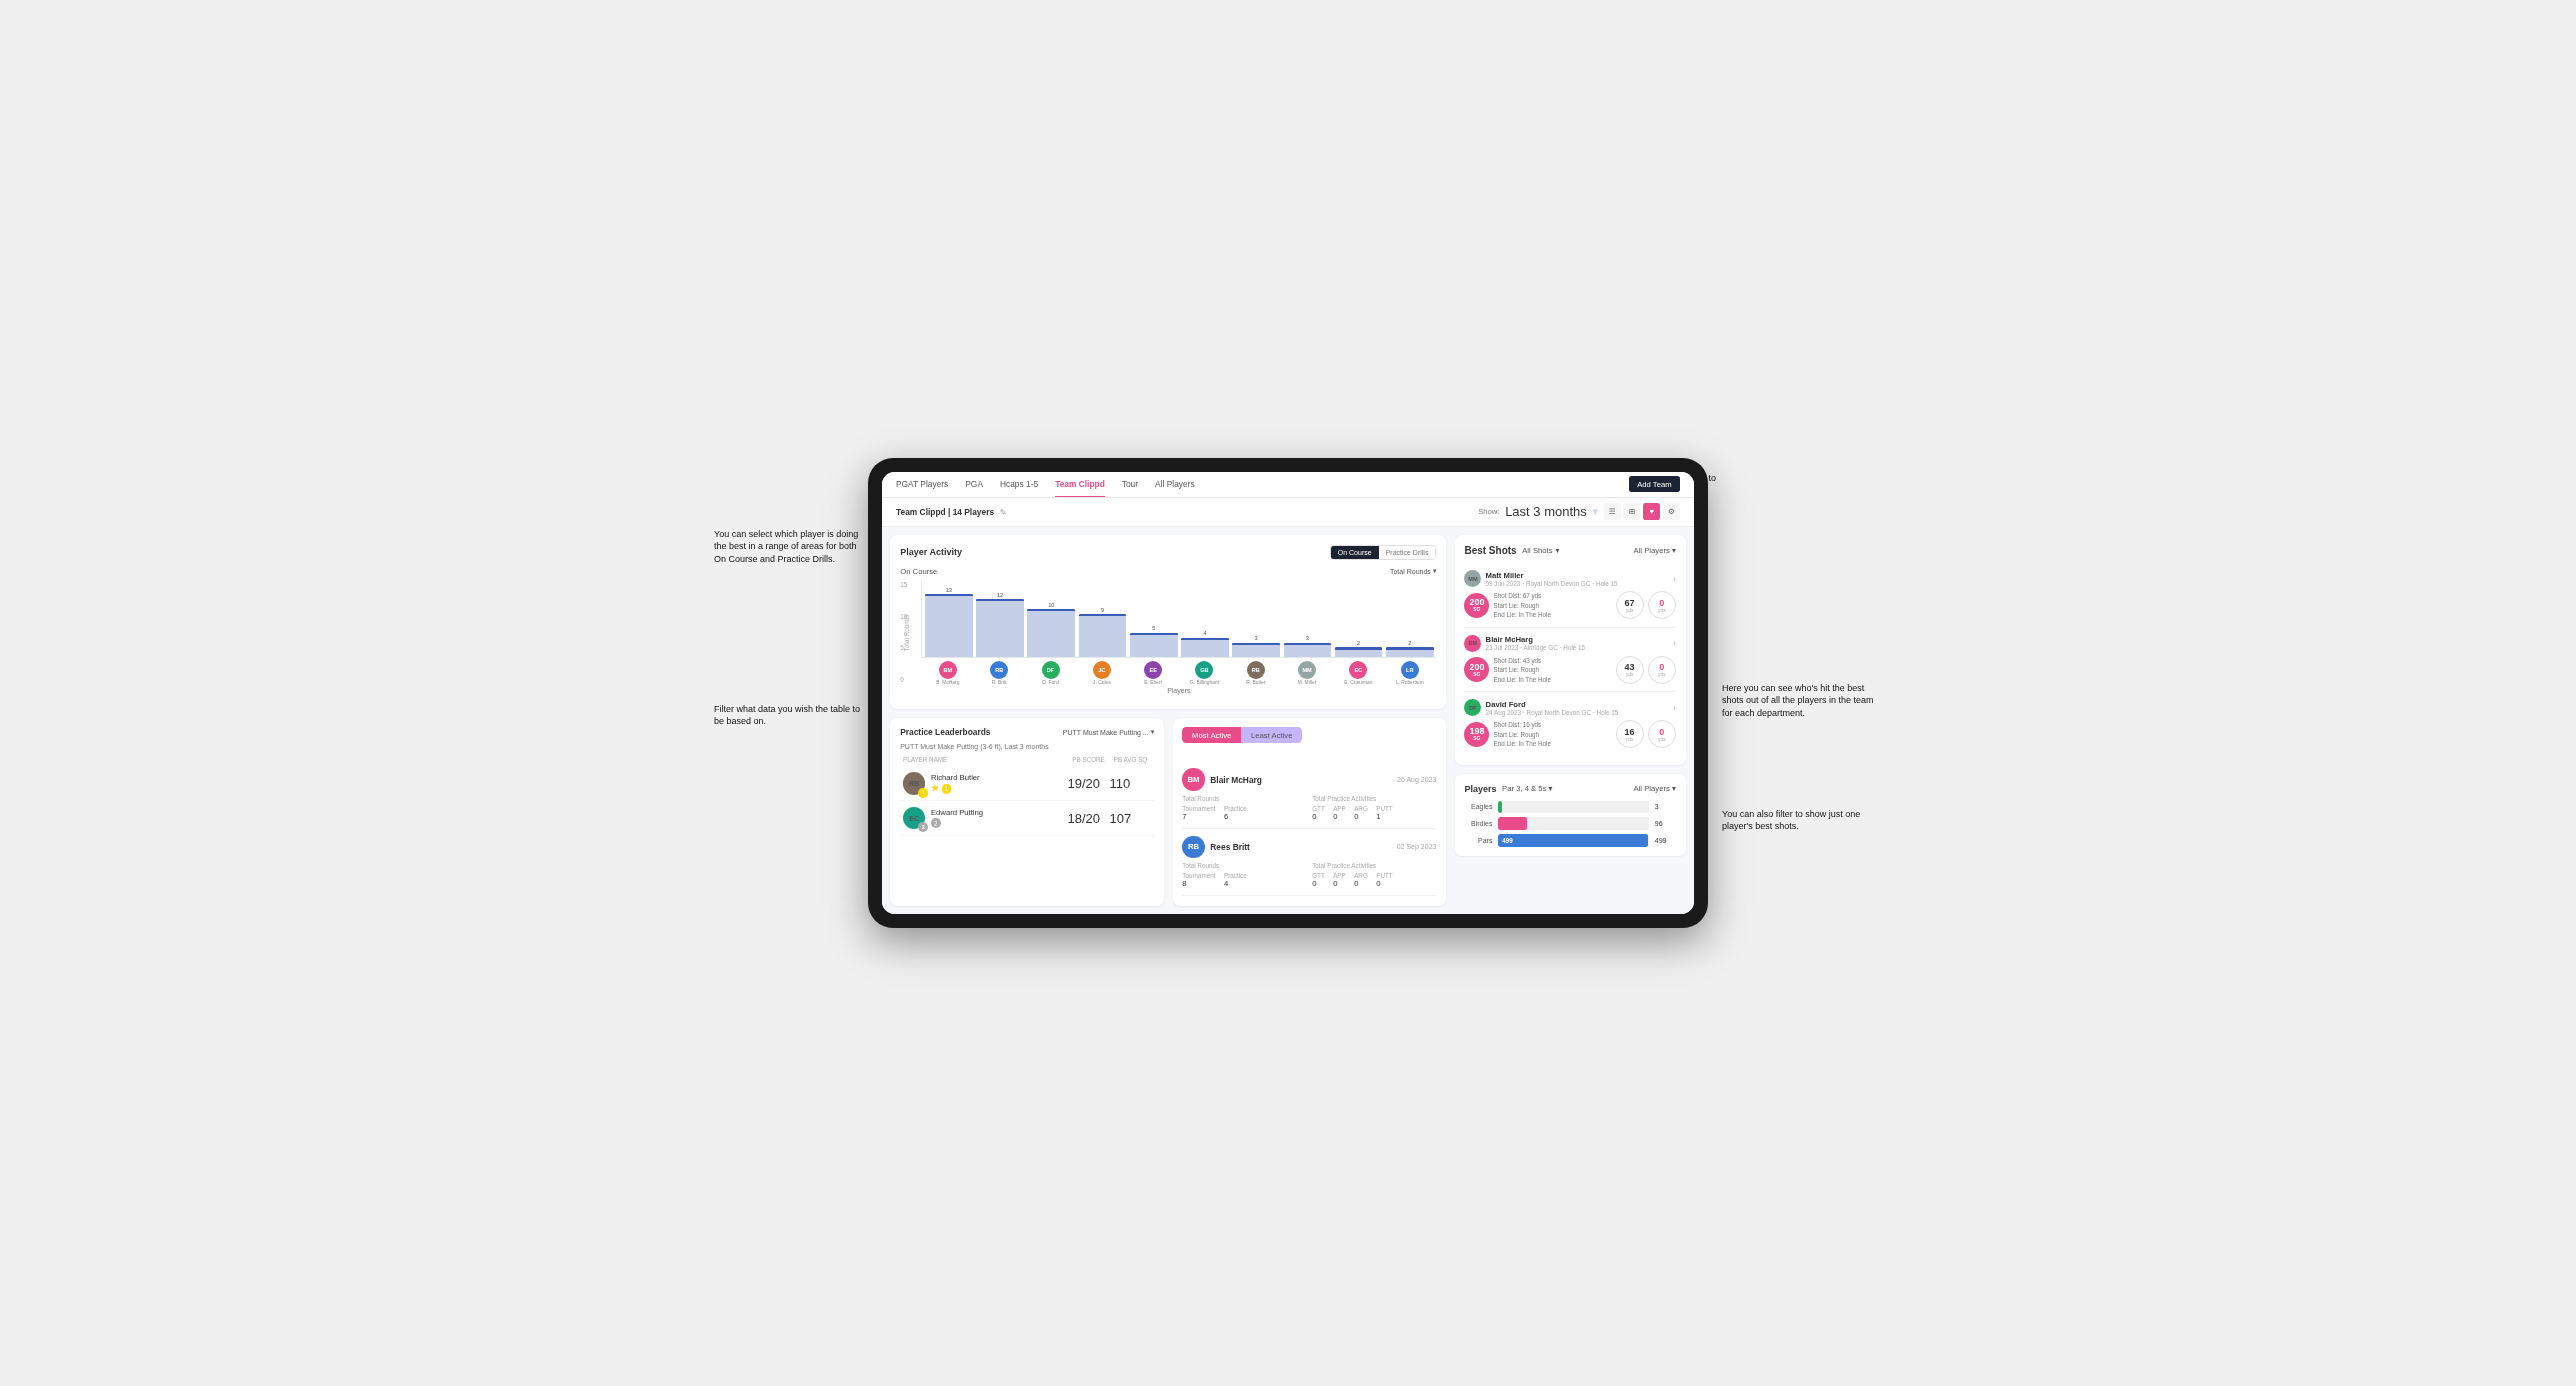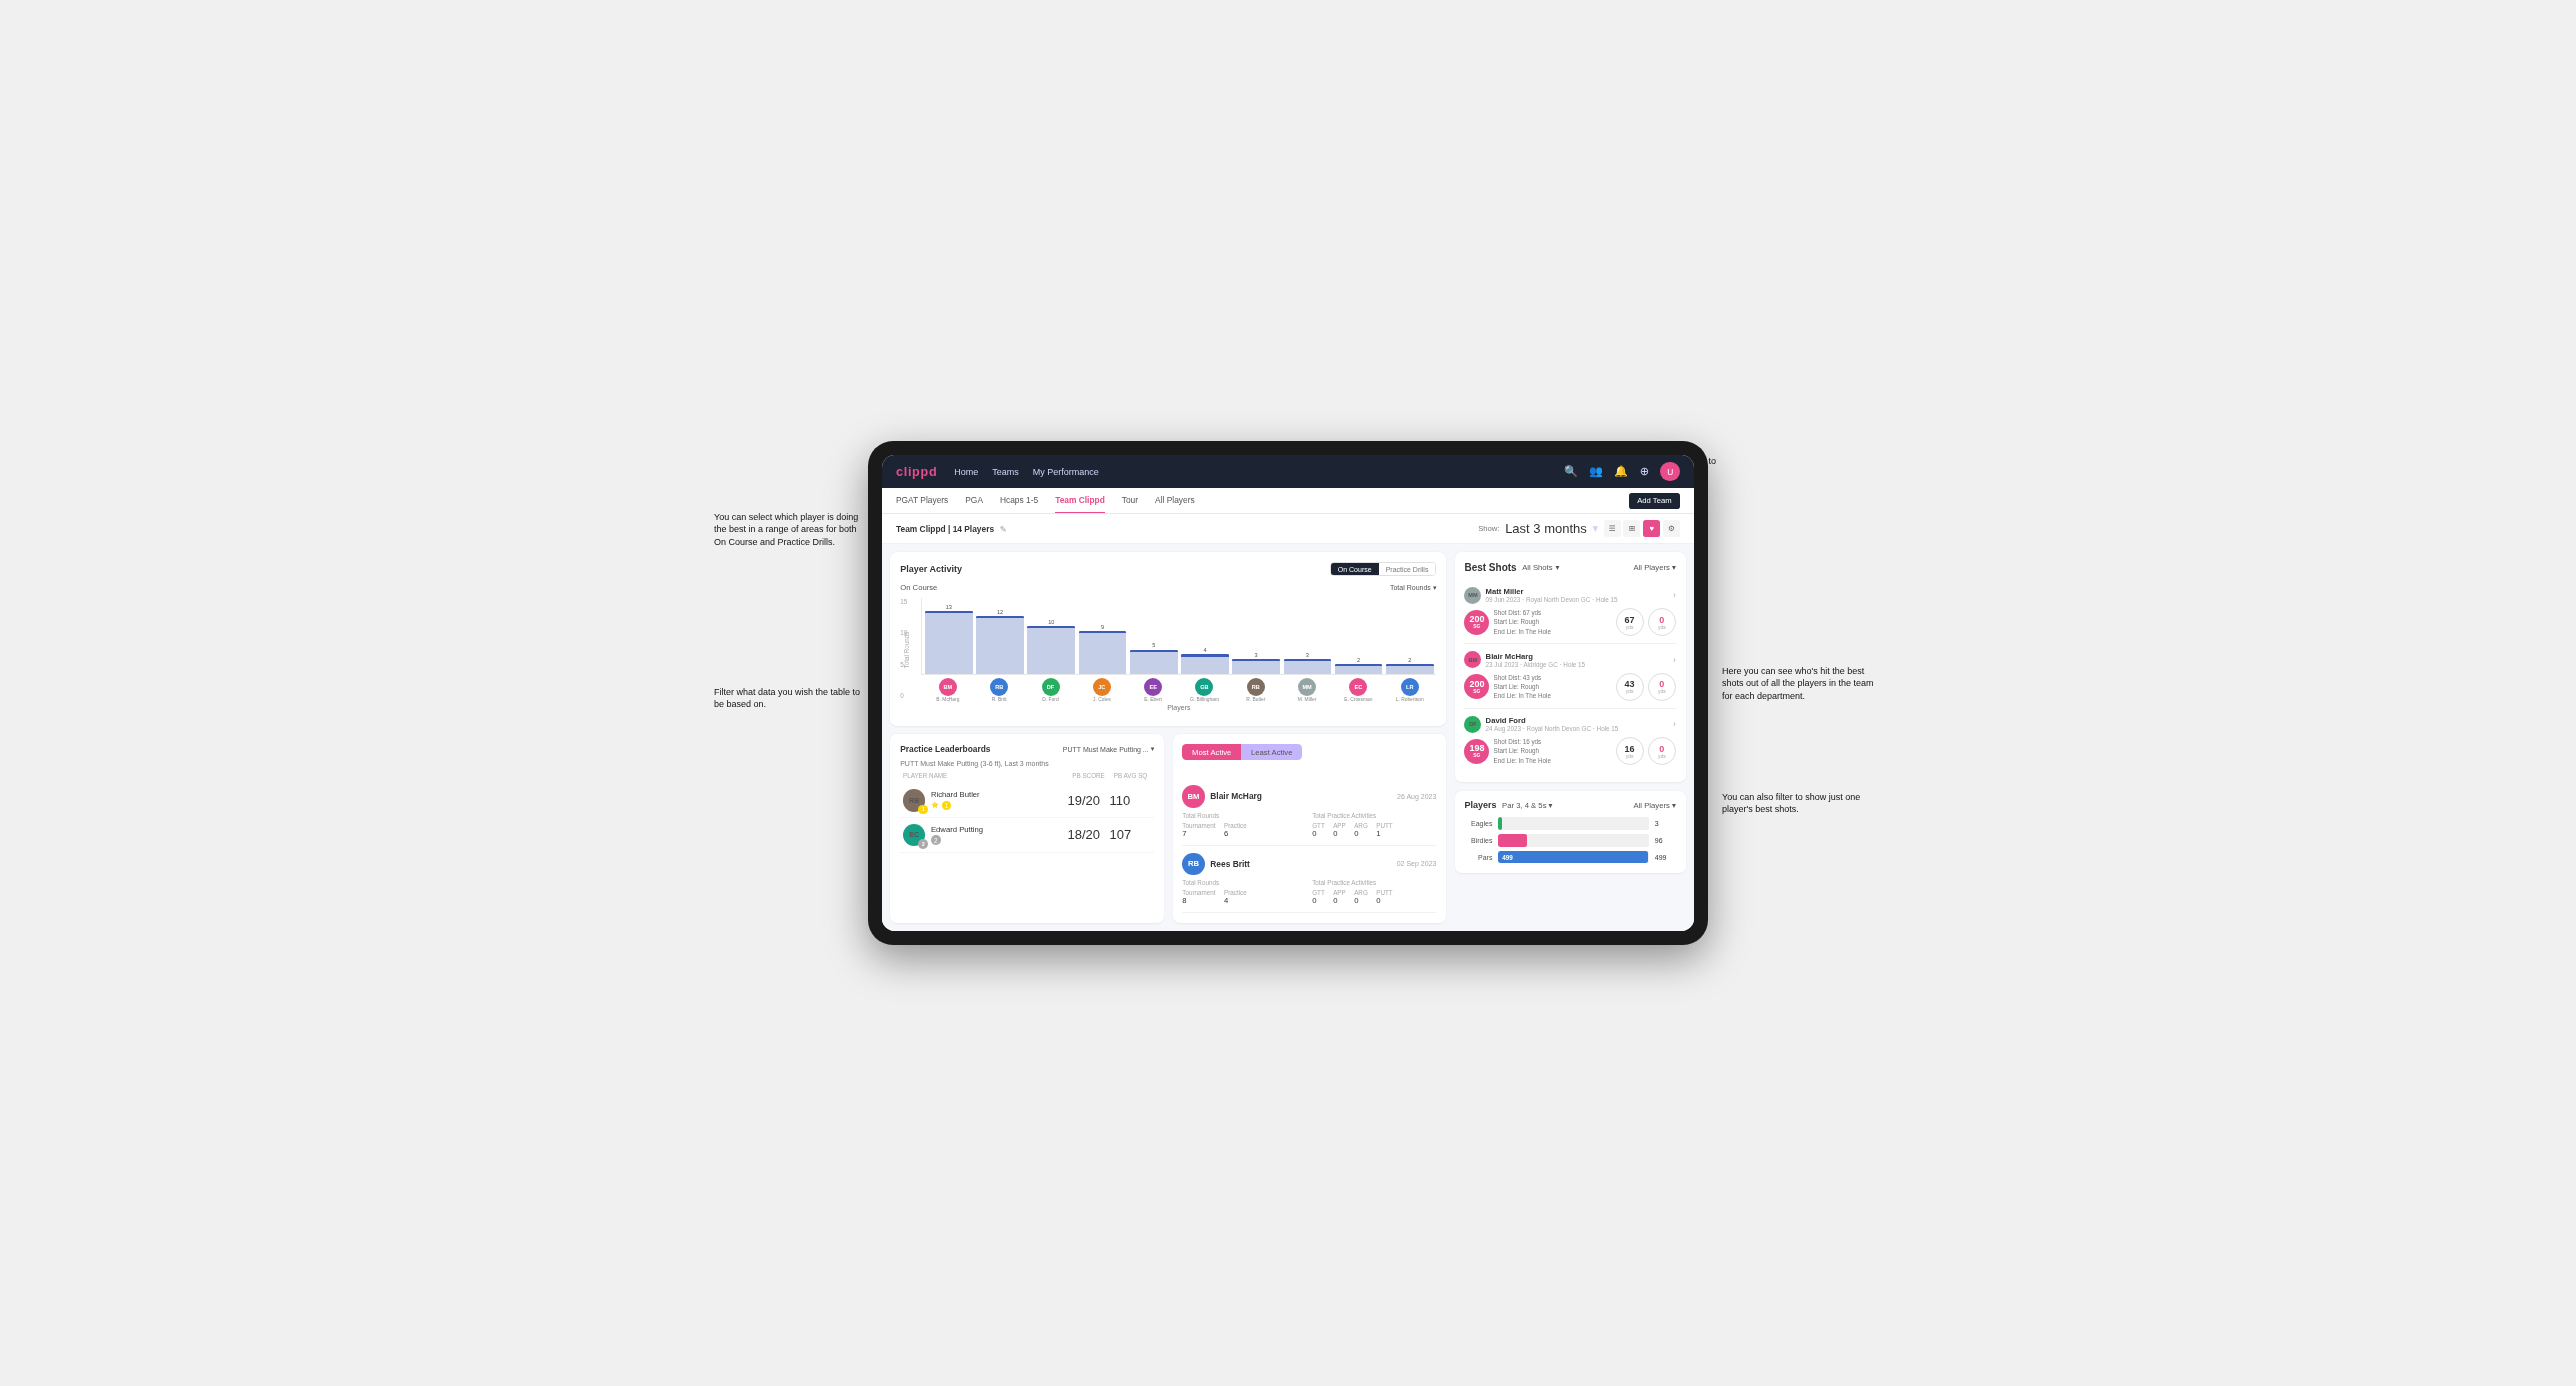--- a/index.html
+++ b/index.html
@@ -728,35 +728,20 @@
 
   <div class="annotation annotation-top-right">Choose the timescale you wish to see the data over.</div>
   <div class="annotation annotation-left-top">You can select which player is doing the best in a range of areas for both On Course and Practice Drills.</div>
   <div class="annotation annotation-left-bottom">Filter what data you wish the table to be based on.</div>
   <div class="annotation annotation-right-mid">Here you can see who's hit the best shots out of all the players in the team for each department.</div>
   <div class="annotation annotation-right-bottom">You can also filter to show just one player's best shots.</div>
 
   <div class="tablet-frame">
     <div class="tablet-screen">
 
-      <nav class="top-nav">
-        <span class="nav-logo">clippd</span>
-        <div class="nav-links">
-          <span class="nav-link">Home</span>
-          <span class="nav-link">Teams</span>
-          <span class="nav-link">My Performance</span>
-        </div>
-        <div class="nav-right">
-          <span class="nav-icon">🔍</span>
-          <span class="nav-icon">👥</span>
-          <span class="nav-icon">🔔</span>
-          <span class="nav-icon">⊕</span>
-          <div class="nav-avatar">U</div>
-        </div>
-      </nav>
 
       <div class="sub-nav">
         <span class="sub-nav-tab">PGAT Players</span>
         <span class="sub-nav-tab">PGA</span>
         <span class="sub-nav-tab">Hcaps 1-5</span>
         <span class="sub-nav-tab active">Team Clippd</span>
         <span class="sub-nav-tab">Tour</span>
         <span class="sub-nav-tab">All Players</span>
         <div class="sub-nav-right">
           <button class="add-team-btn">Add Team</button>

